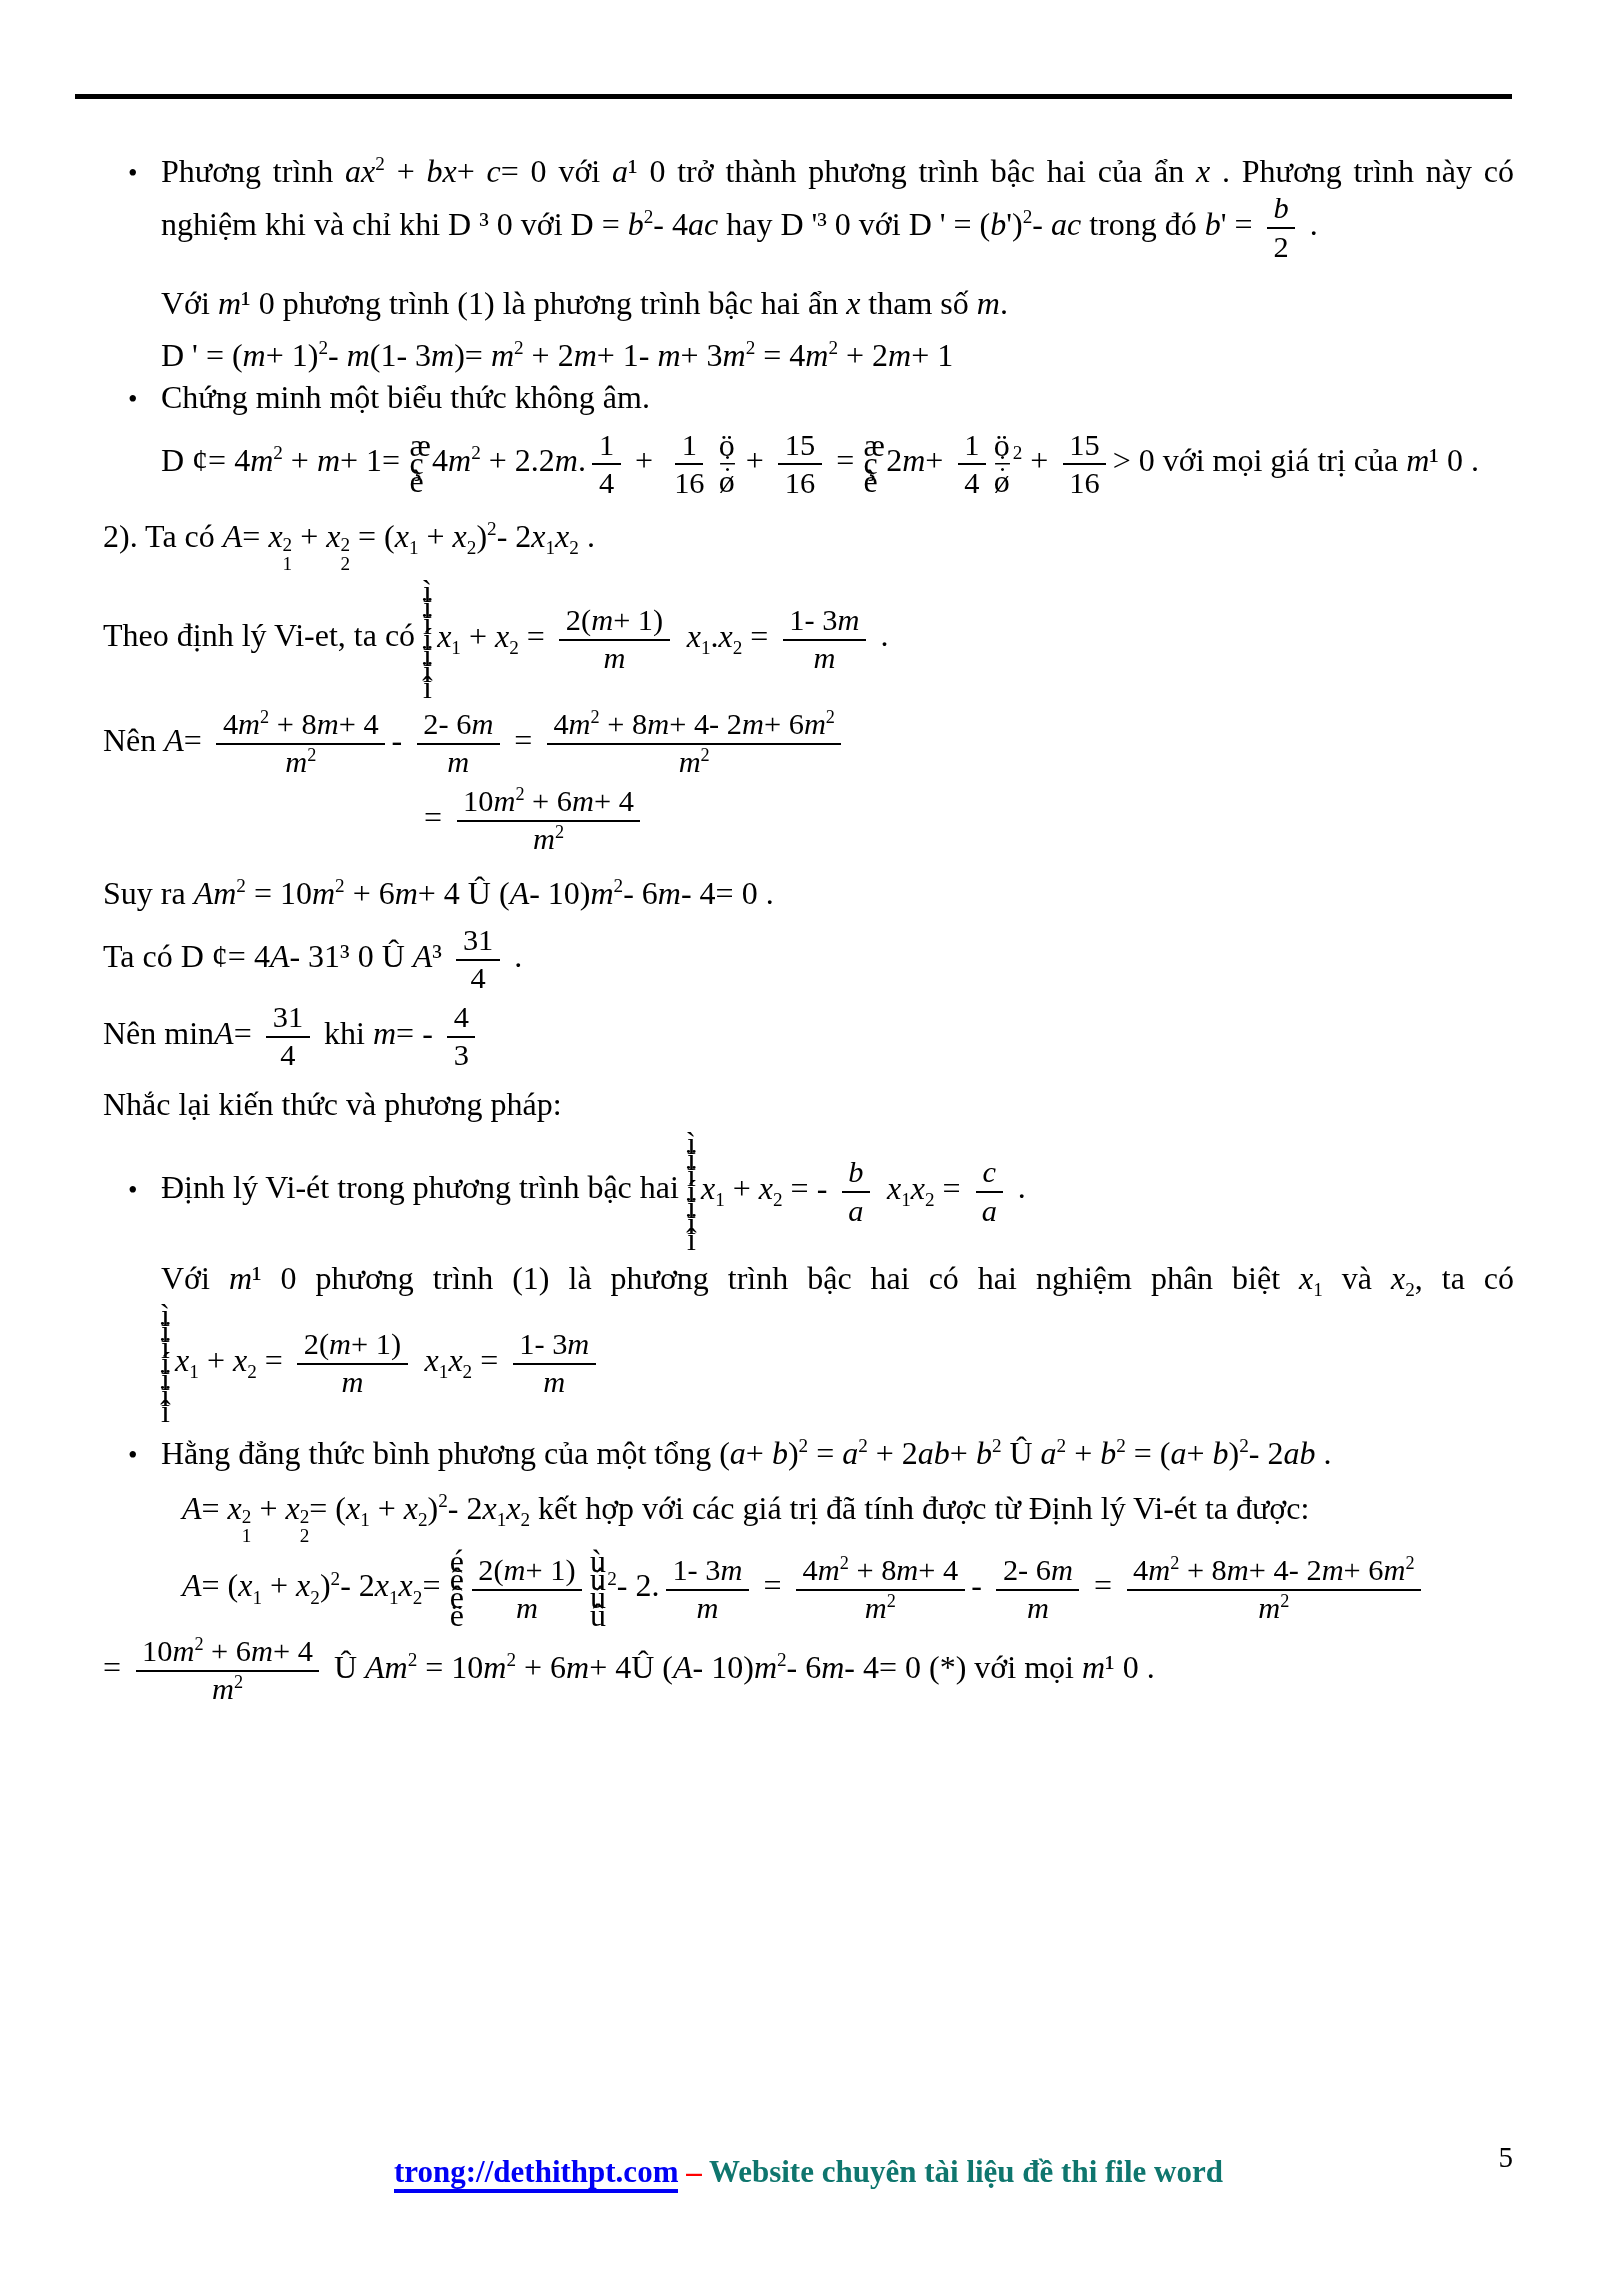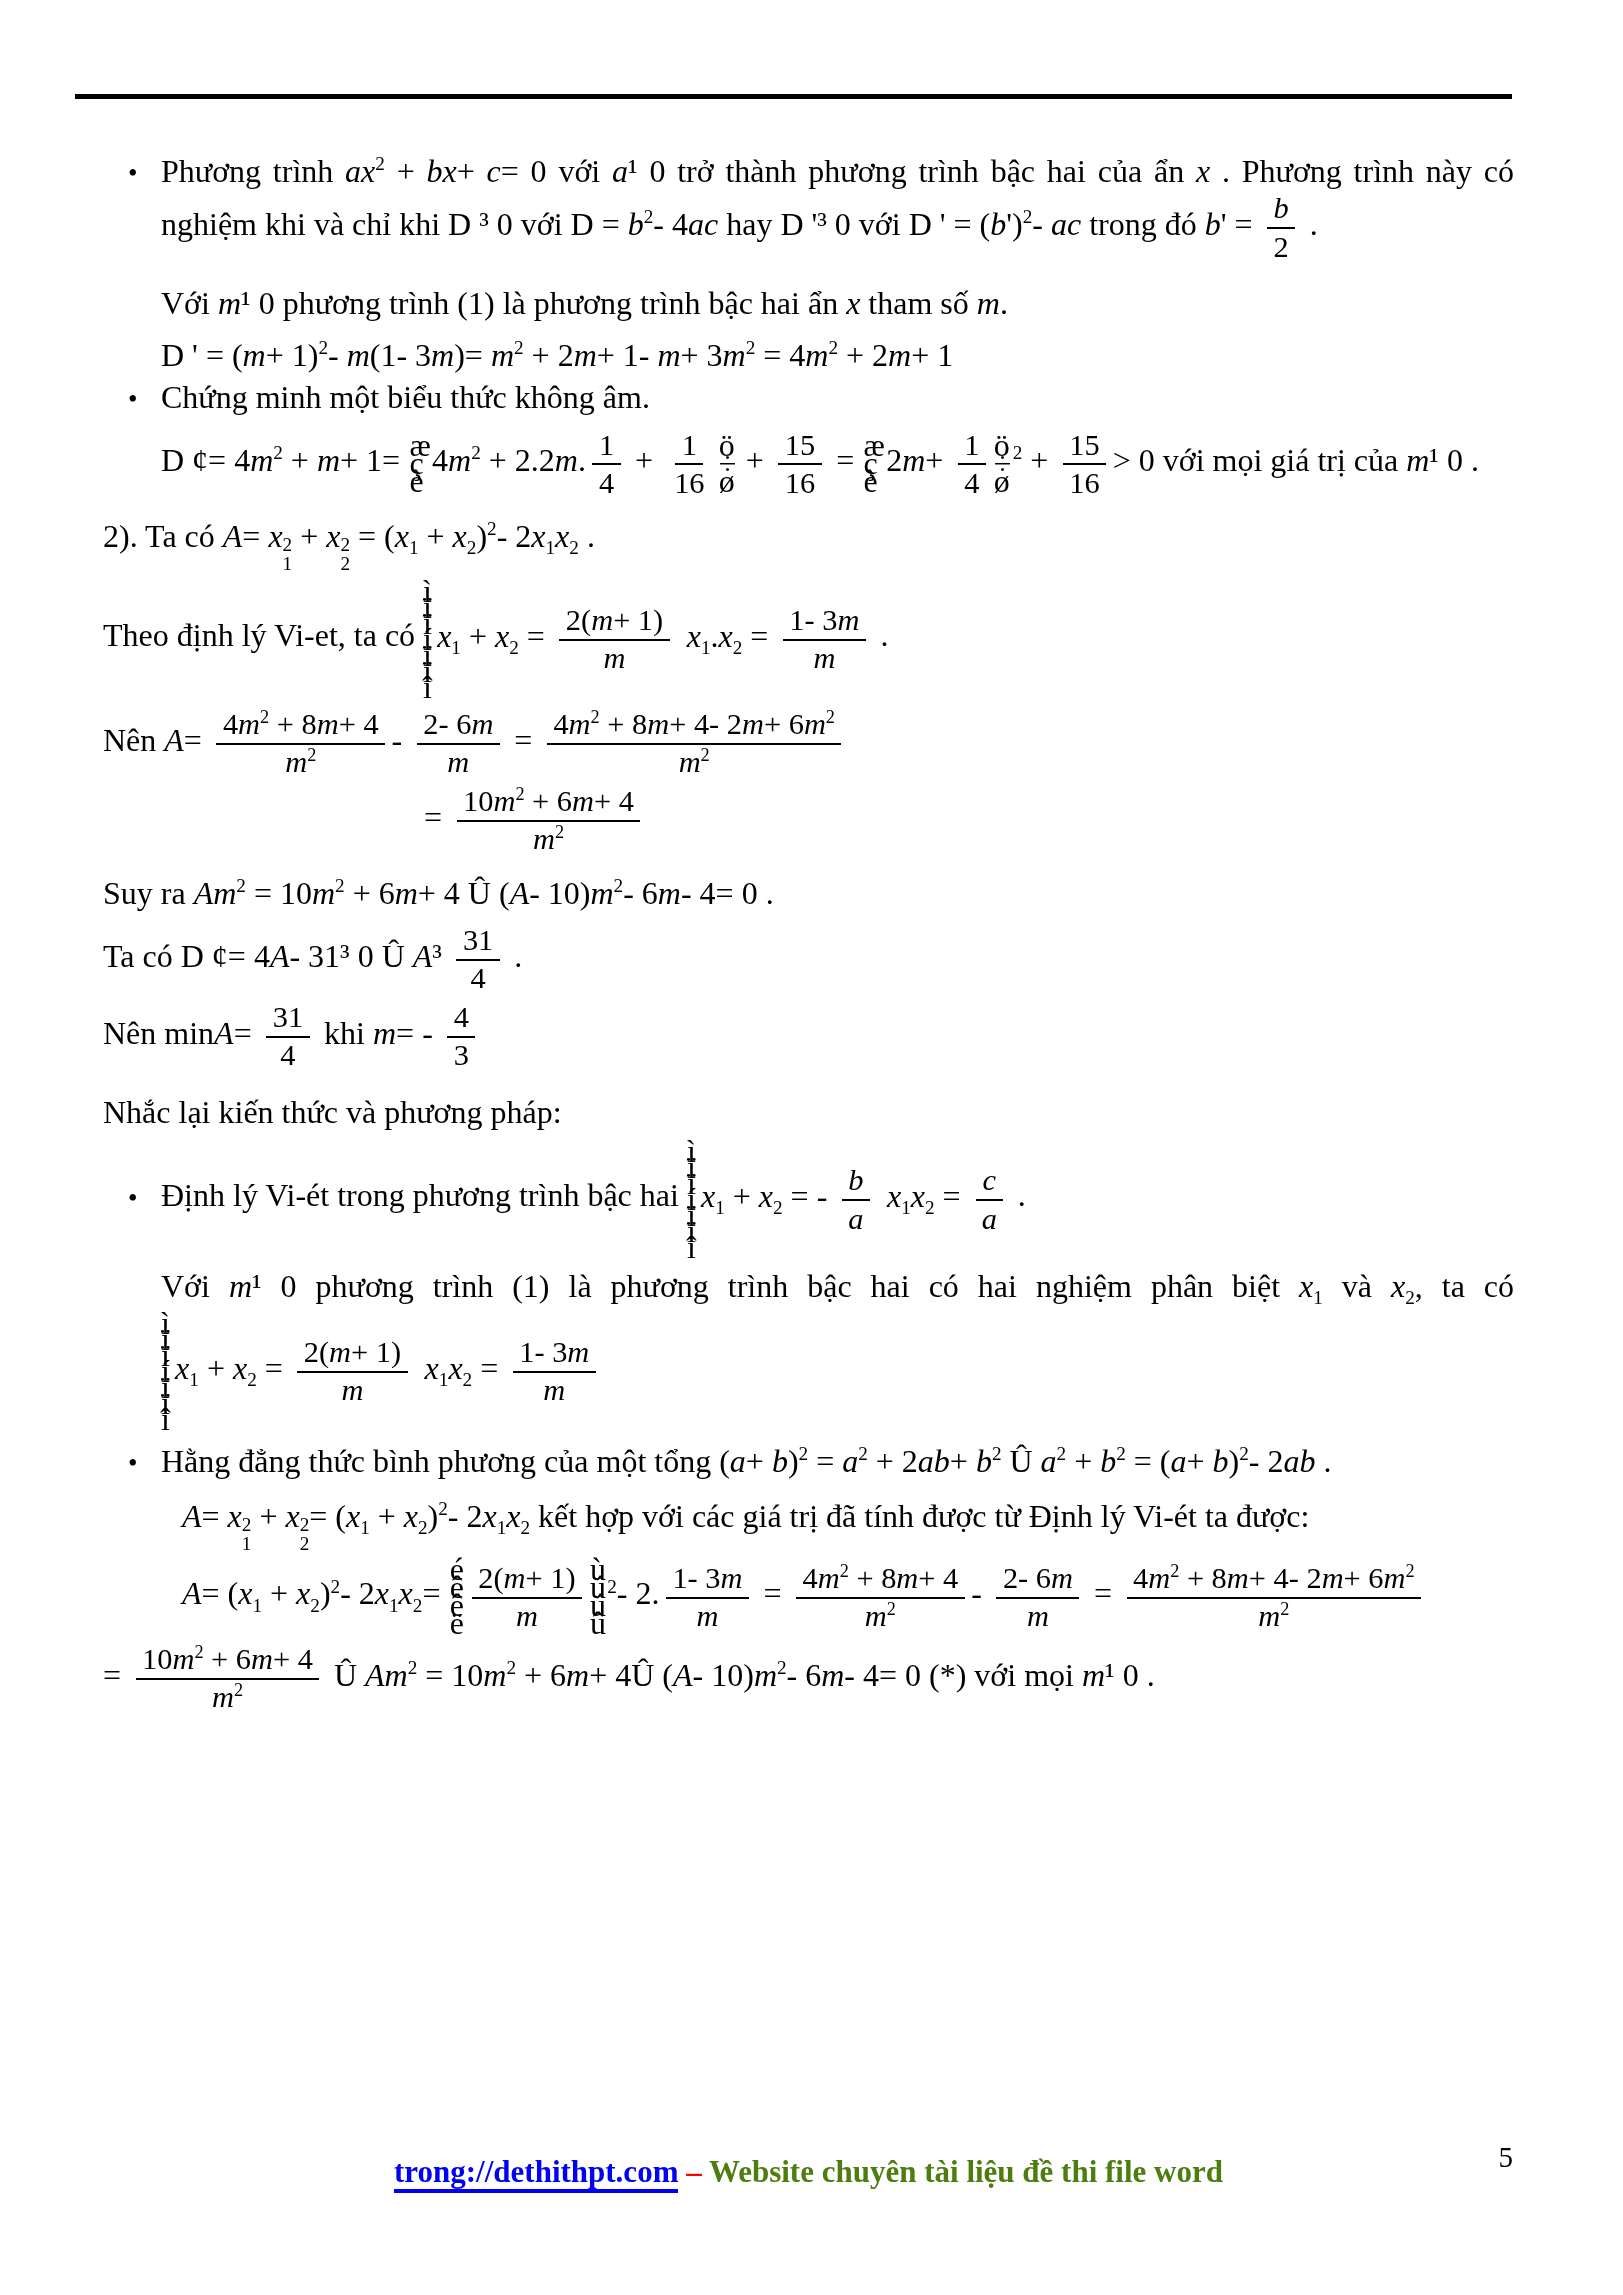--- a/index.html
+++ b/index.html
@@ -132,21 +132,21 @@
           <span class="num"><span class="t">31</span></span>
           <span class="den"><span class="t">4</span></span>
         </span><span class="t"> .</span></div>
       <div class="line " style="margin-top: 6.5px;"><span class="t">Nên  min</span><span class="i">A</span><span class="t">= </span><span class="frac">
           <span class="num"><span class="t">31</span></span>
           <span class="den"><span class="t">4</span></span>
         </span><span class="t">  khi  </span><span class="i">m</span><span class="t">= -  </span><span class="frac">
           <span class="num"><span class="t">4</span></span>
           <span class="den"><span class="t">3</span></span>
         </span></div>
-      <div class="line " style="margin-top: 20px;"><span class="t">Nhắc lại kiến thức và phương pháp:</span></div>
+      <div class="line " style="margin-top: 12px;"><span class="t">Nhắc lại kiến thức và phương pháp:</span></div>
       <div class="line ind1" style="margin-top: 9.8px;"><span class="blt">•</span><span class="t">Định lý Vi-ét trong phương trình bậc hai </span><span class="sys">
           <span class="brc">
             <span>ì</span>
             <span>ï</span>
             <span>ï</span>
             <span>í</span>
             <span>ï</span>
             <span>ï</span>
             <span>î</span>
           </span>
@@ -217,18 +217,18 @@
           <span class="num"><span class="t">4</span><span class="i">m</span><sup>2</sup><span class="t"> + 8</span><span class="i">m</span><span class="t">+ 4-  2</span><span class="i">m</span><span class="t">+ 6</span><span class="i">m</span><sup>2</sup></span>
           <span class="den"><span class="i">m</span><sup>2</sup></span>
         </span></div>
       <div class="line " style="margin-top: 9.8px;"><span class="t">= </span><span class="frac">
           <span class="num"><span class="t">10</span><span class="i">m</span><sup>2</sup><span class="t"> + 6</span><span class="i">m</span><span class="t">+ 4</span></span>
           <span class="den"><span class="i">m</span><sup>2</sup></span>
         </span><span class="t"> Û  </span><span class="i">Am</span><sup>2</sup><span class="t"> = 10</span><span class="i">m</span><sup>2</sup><span class="t"> + 6</span><span class="i">m</span><span class="t">+ 4Û  (</span><span class="i">A</span><span class="t">-  10)</span><span class="i">m</span><sup>2</sup><span class="t">-  6</span><span class="i">m</span><span class="t">-  4= 0  (*) với mọi  </span><span class="i">m</span><span class="t">¹  0 .</span></div>
     </div>
 
   <div class="footer">
-    <a href="#" class="flink" style="color: rgb(0, 0, 245);">trong://dethithpt.com</a><span style="color: rgb(255, 0, 0);"> – </span><span style="color: #4d7c0f;">Website chuyên tài liệu đề thi file word</span>
+    <a href="#" class="flink" style="color: rgb(0, 0, 245);">trong://dethithpt.com</a><span style="color: rgb(255, 0, 0);"> – </span><span style="color: #0f766e;">Website chuyên tài liệu đề thi file word</span>
   </div>
 
   <div class="pagenum">5</div>
 </div>
 
 
 </body></html>

